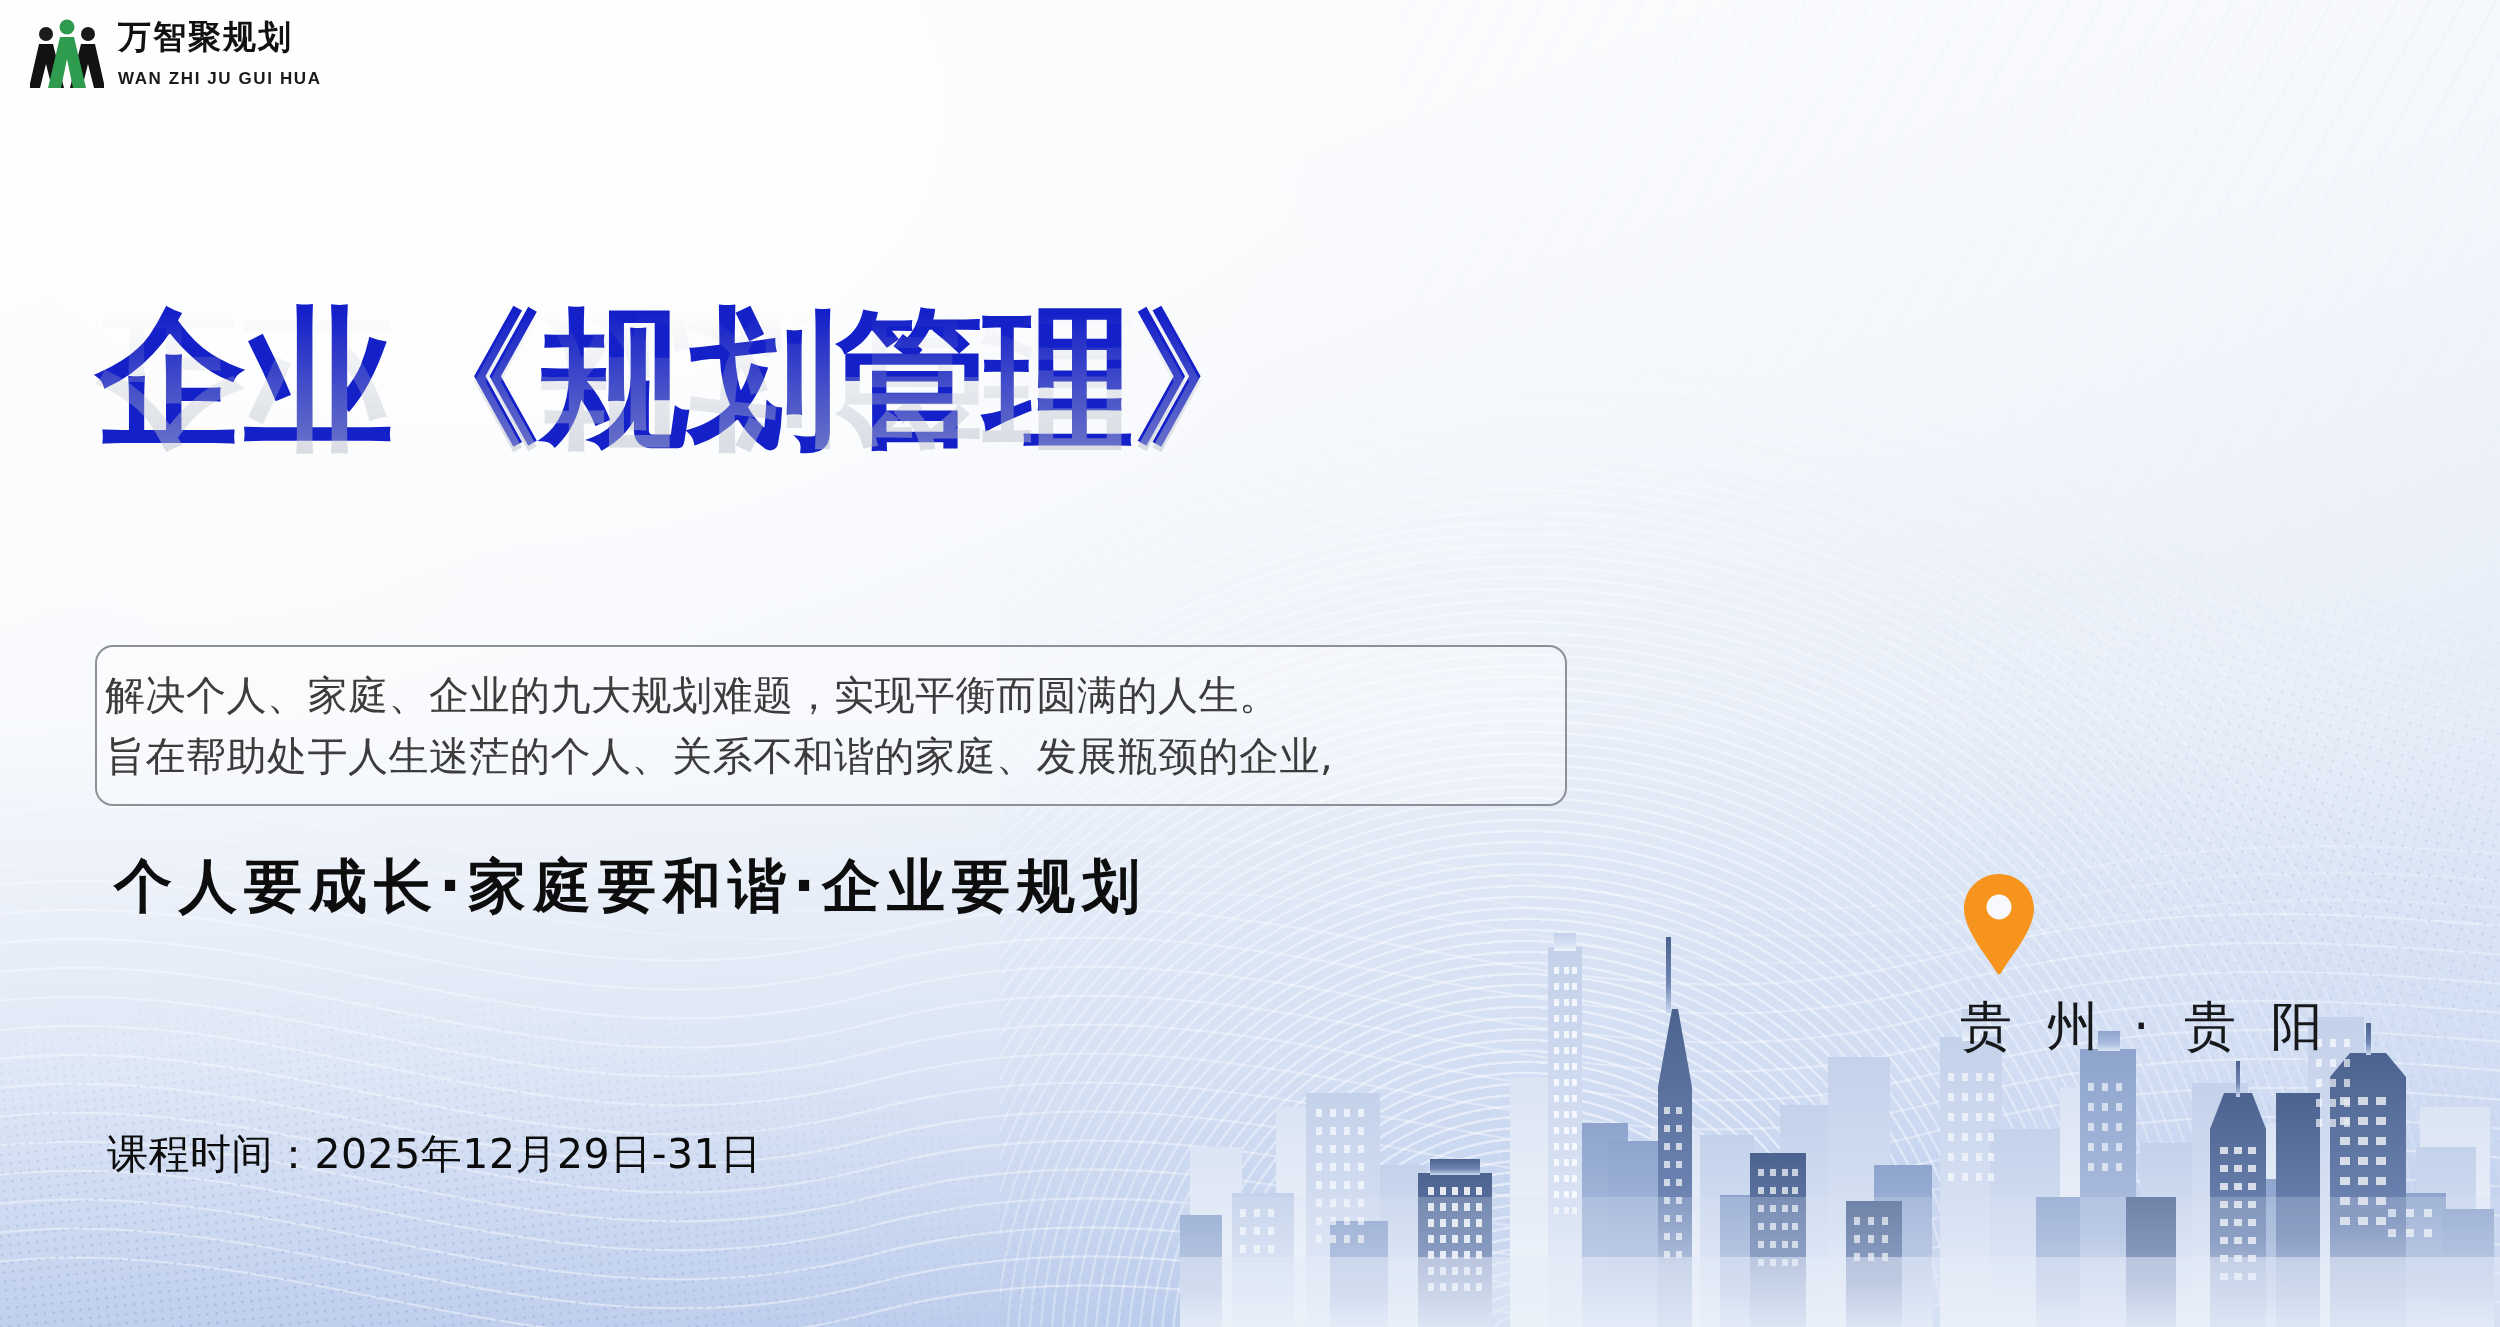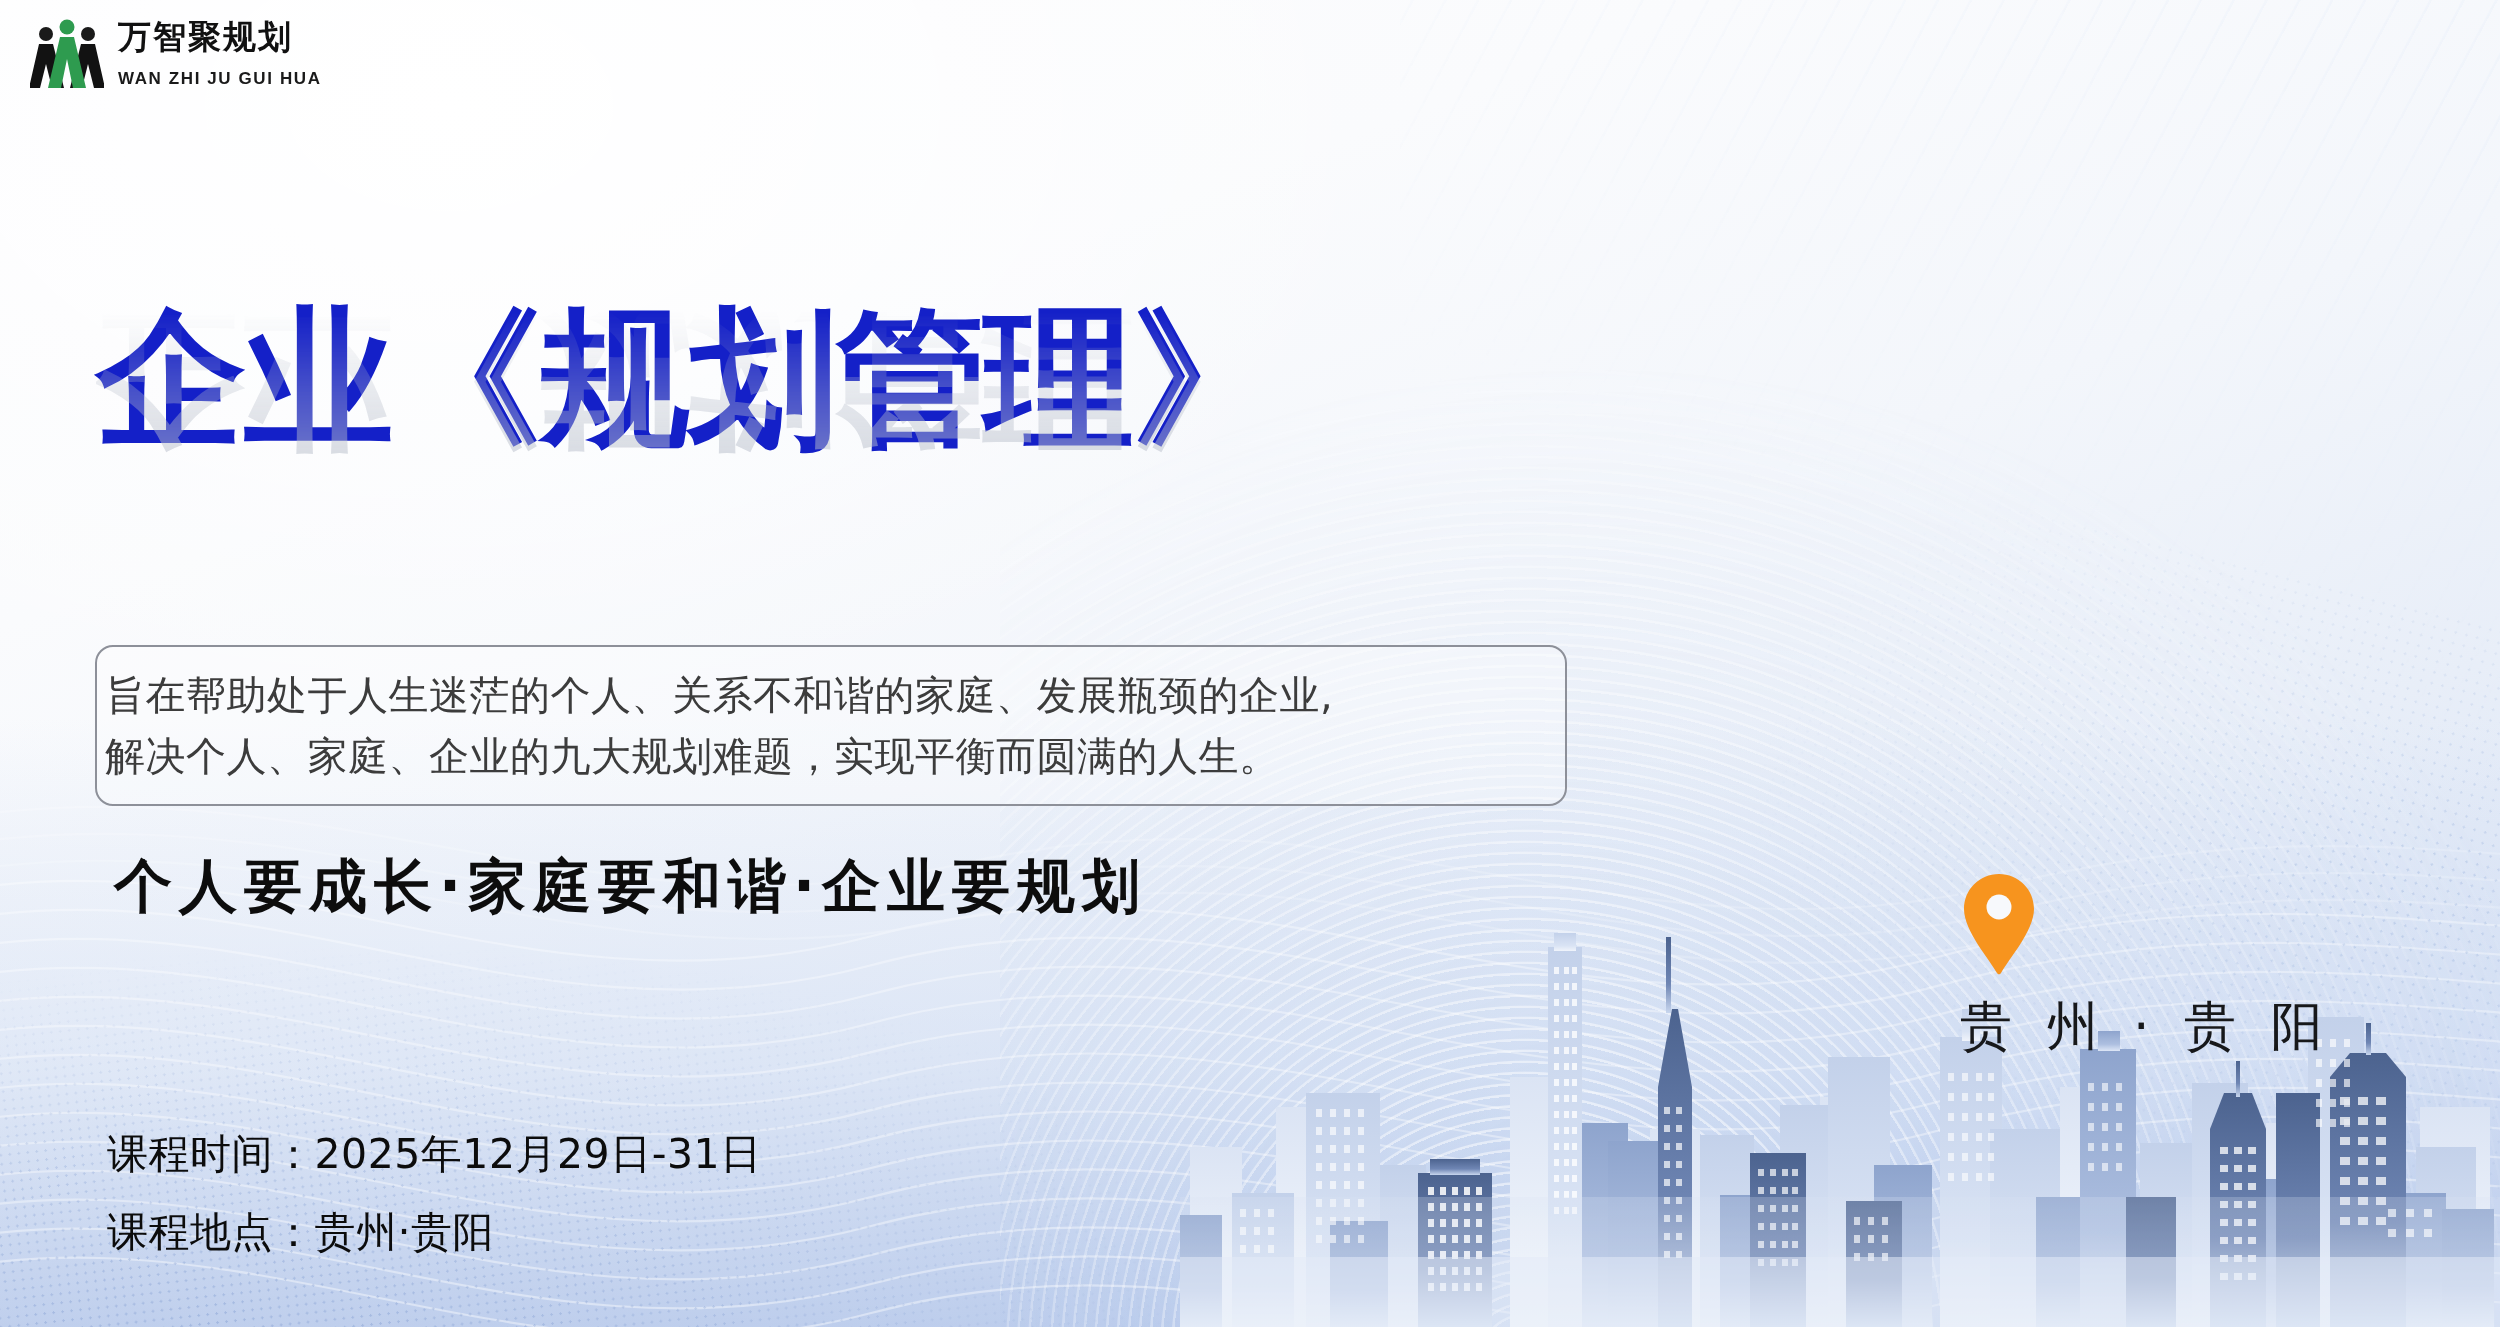--- a/index.html
+++ b/index.html
@@ -669,32 +669,31 @@
       <div class="logo-en">WAN ZHI JU GUI HUA</div>
     </div>
   </div>
 
   <div class="title-wrap">
     <div class="main-title">企业《规划管理》</div>
     <div class="title-reflect">企业《规划管理》</div>
   </div>
 
   <div class="desc-box">
+    <div class="desc-line">解决个人、家庭、企业的九大规划难题，实现平衡而圆满的人生。</div>
     <div class="desc-line">旨在帮助处于人生迷茫的个人、关系不和谐的家庭、发展瓶颈的企业,</div>
-    <div class="desc-line">解决个人、家庭、企业的九大规划难题，实现平衡而圆满的人生。</div>
   </div>
 
   <div class="slogan">个人要成长·家庭要和谐·企业要规划</div>
 
   <div class="loc-block">
     <svg class="pin" viewBox="0 0 78 104" aria-hidden="true">
       <path d="M39 2 C19.5 2 4 17.5 4 37 C4 59 30 88 37 101 C38 102.8 40 102.8 41 101 C48 88 74 59 74 37 C74 17.5 58.5 2 39 2 Z" fill="#f7941e"></path>
       <circle cx="39" cy="35" r="12.5" fill="#f7f9fc"></circle>
     </svg>
     <div class="loc-text">贵 州 · 贵 阳</div>
   </div>
 
   <div class="info">
     <div class="info-line">课程时间：2025年12月29日-31日</div>
-    <div class="info-line">课程地点：贵州·贵阳</div>
   </div>
 
 </div>
 
 </body></html>

